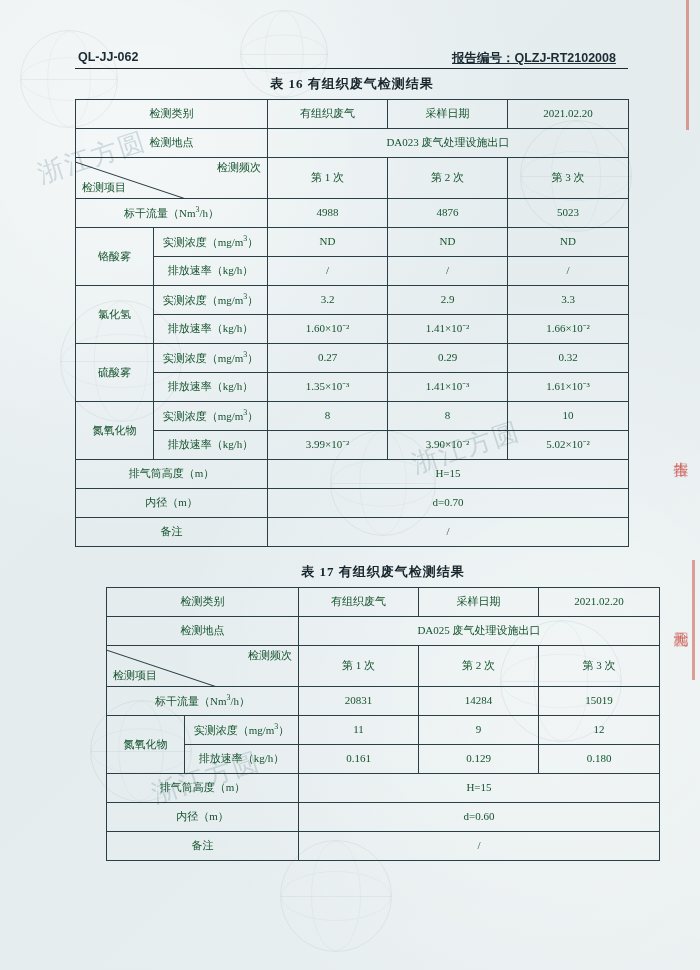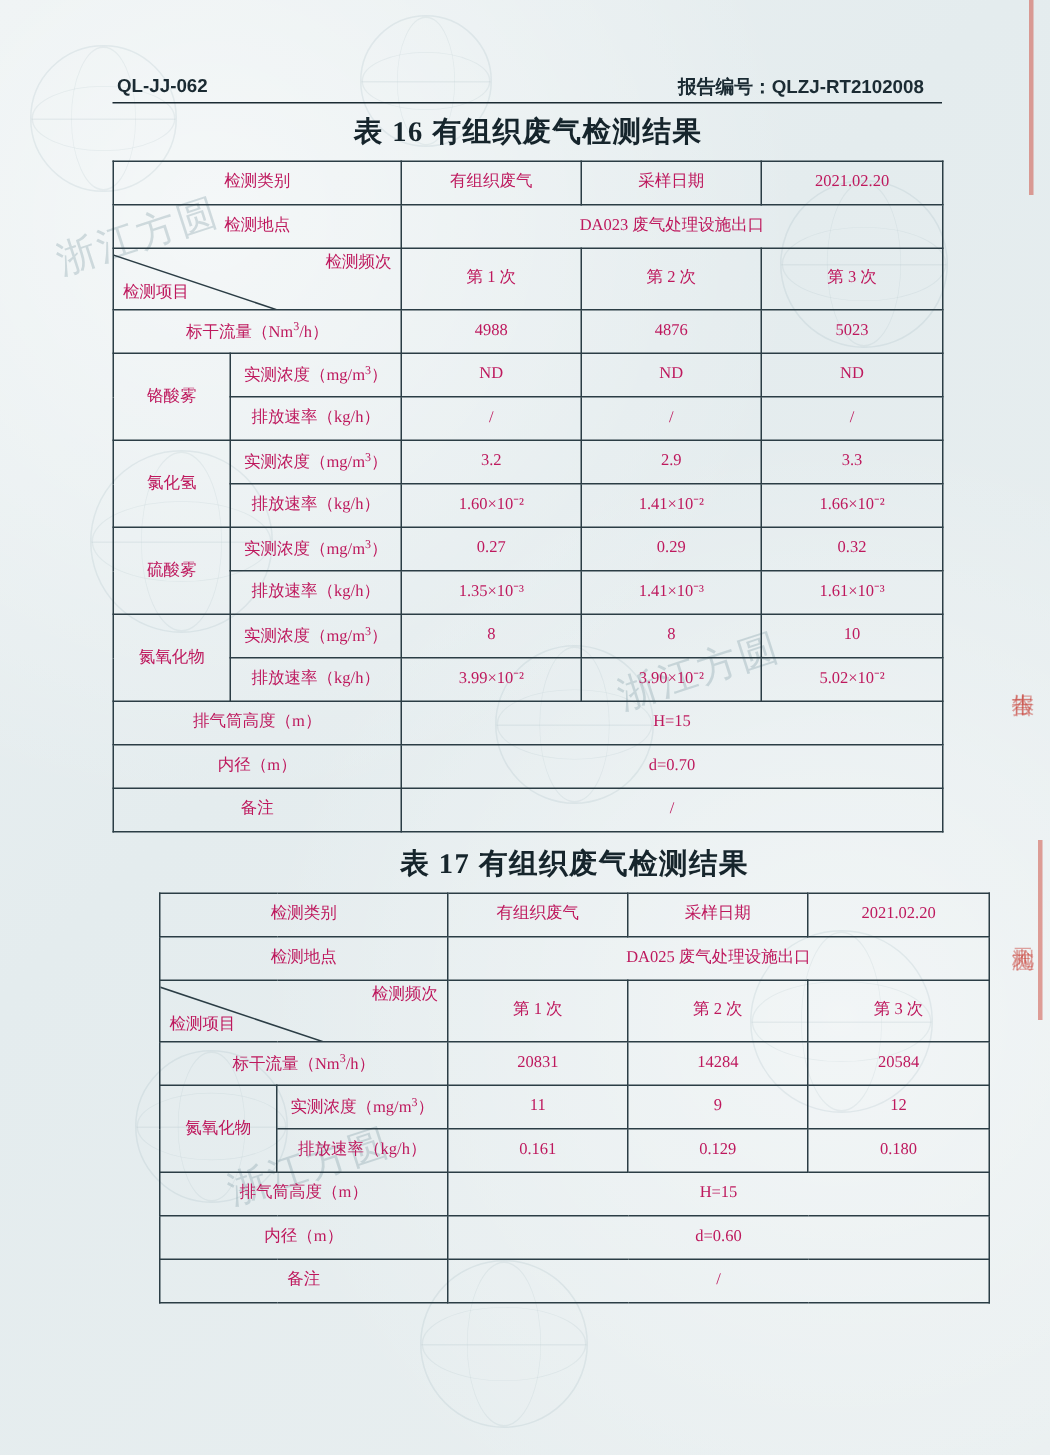--- a/index.html
+++ b/index.html
@@ -78,43 +78,43 @@
   }
   .hdr {
     position: absolute;
     top: 50px;
     font-size: 12.5px;
     font-family: "Liberation Sans", sans-serif;
     font-weight: bold;
     color: #1b2b33;
   }
   .hdr-left { left: 78px; }
-  .hdr-right { left: 452px; }
+  .hdr-right { left: 452px; text-decoration: underline; }
 
   .hdr-rule {
     position: absolute;
     left: 75px;
     width: 553px;
     height: 0;
     border-top: 1.5px solid #1b2b33;
   }
 
   .tbl-title {
     text-align: center;
-    font-size: 19px;
+    font-size: 13px;
     font-weight: bold;
     color: #16252c;
     letter-spacing: 1px;
     padding: 5px 0 6px 0;
   }
   table.rpt {
     border-collapse: collapse;
     width: 553px;
     table-layout: fixed;
-    color: #be185d;
+    color: #14532d;
   }
   table.rpt td {
     border: 1px solid #2b3d45;
     font-size: 11px;
     text-align: center;
     vertical-align: middle;
     height: 26px;
     padding: 1px 2px;
     font-family: "Liberation Serif", serif;
     line-height: 1.25;
@@ -354,21 +354,21 @@
             <span class="bl">检测项目</span>
           </td>
           <td>第 1 次</td>
           <td>第 2 次</td>
           <td>第 3 次</td>
         </tr>
         <tr>
           <td colspan="2">标干流量（Nm<span class="sup">3</span>/h）</td>
           <td>20831</td>
           <td>14284</td>
-          <td>20584</td>
+          <td>15019</td>
         </tr>
         <tr>
           <td rowspan="2">氮氧化物</td>
           <td>实测浓度（mg/m<span class="sup">3</span>）</td>
           <td>11</td>
           <td>9</td>
           <td>12</td>
         </tr>
         <tr>
           <td>排放速率（kg/h）</td>

